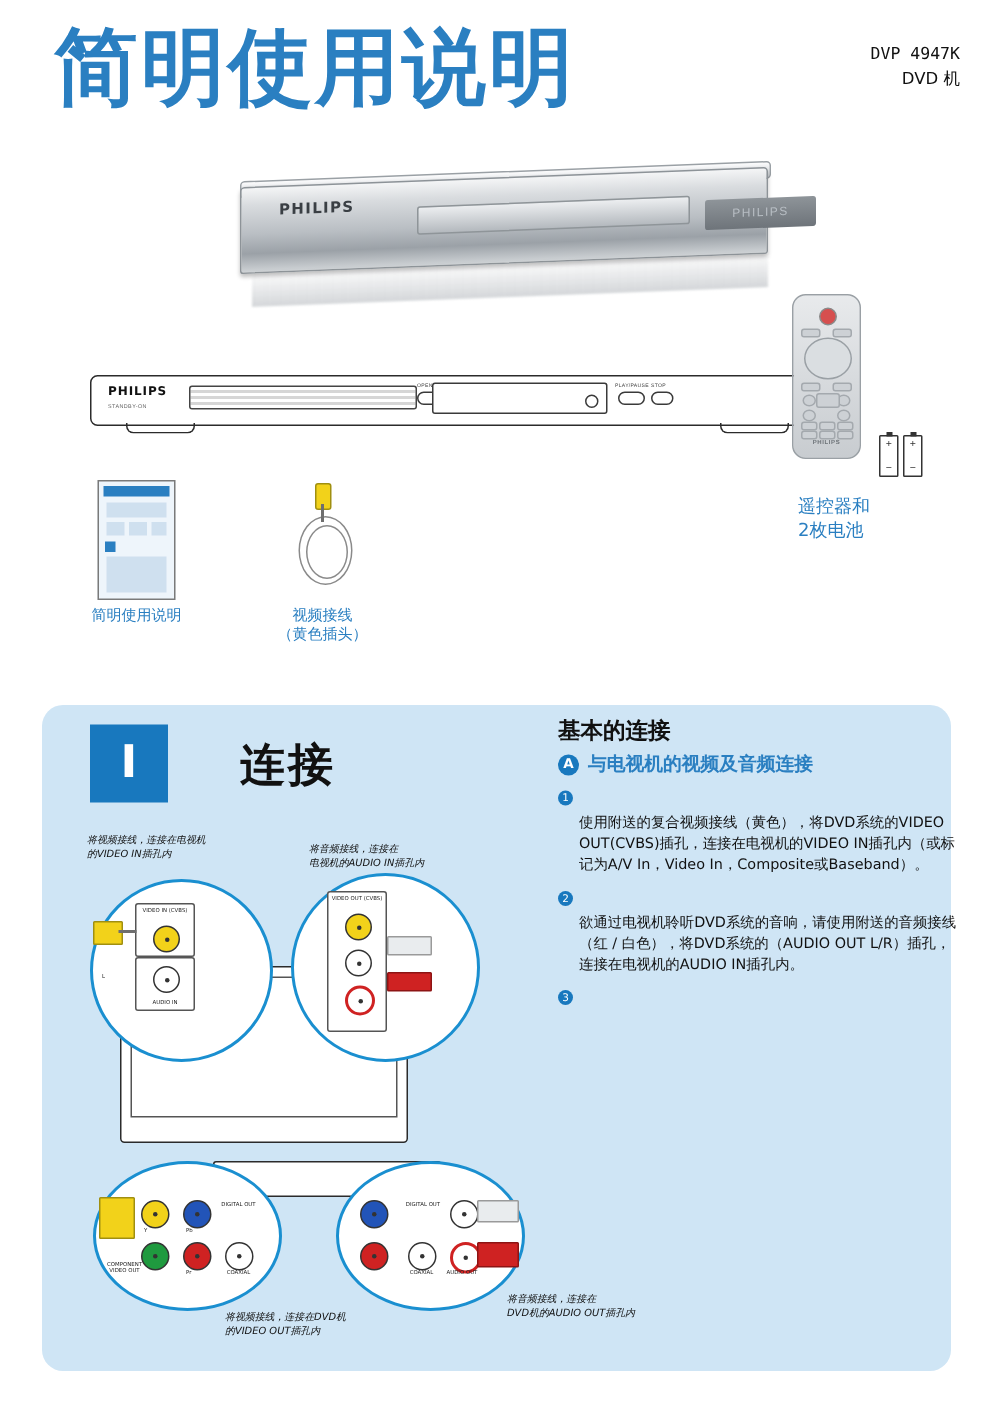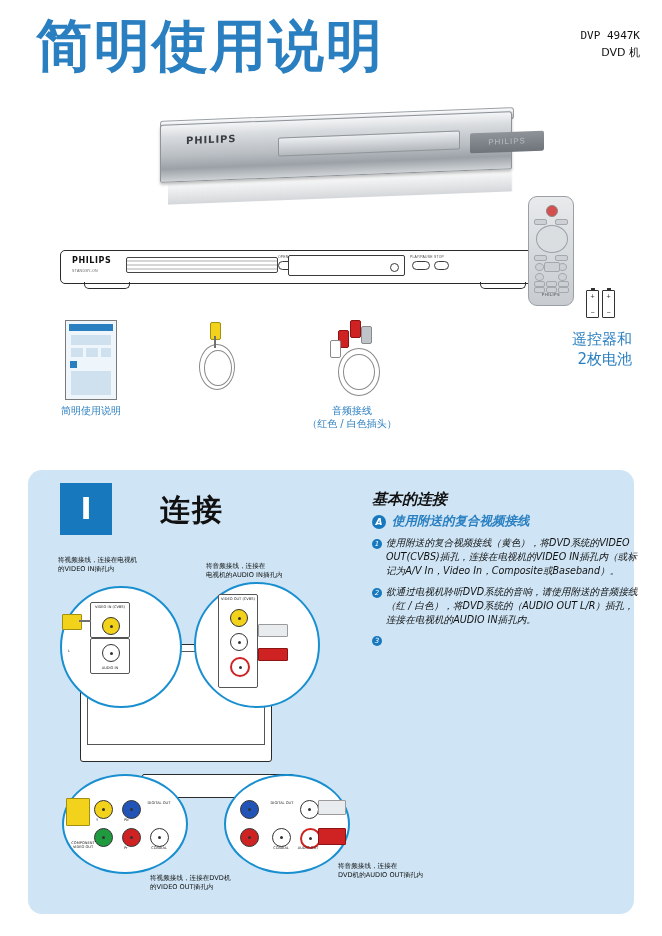--- a/index.html
+++ b/index.html
@@ -148,43 +148,43 @@
   .numbox{
     position:absolute;left:60px;top:483px;width:52px;height:52px;background:#1878be;
   }
   .numbox span{display:block;text-align:center;line-height:52px;color:#fff;font-size:30px;font-weight:700;
     font-family:"DejaVu Sans",sans-serif;}
   .connect-h{
     position:absolute;left:160px;top:490px;font-size:30px;color:#111;font-weight:700;
     font-family:"DejaVu Sans",sans-serif;letter-spacing:2px;
   }
 
-  .rcol{position:absolute;left:372px;top:490px;width:268px;font-style:italic;}
+  .rcol{position:absolute;left:372px;top:478px;width:268px;}
   .rh{font-size:15px;color:#111;font-weight:700;font-family:"DejaVu Sans",sans-serif;margin:0 0 4px 0;}
   .rsubwrap{display:flex;align-items:center;gap:6px;margin-bottom:6px;}
   .badge{
     width:14px;height:14px;border-radius:50%;background:#1878be;color:#fff;
     font-size:9px;font-weight:700;text-align:center;line-height:14px;flex:none;
     font-family:"DejaVu Sans",sans-serif;
   }
   .rsub{font-size:12.5px;color:#2a7fc1;font-weight:700;font-family:"DejaVu Sans",sans-serif;}
   .para{display:flex;gap:4px;margin-bottom:7px;}
   .pnum{
     width:10px;height:10px;border-radius:50%;background:#1878be;color:#fff;font-size:7px;
     text-align:center;line-height:10px;flex:none;margin-top:3px;font-family:"DejaVu Sans",sans-serif;
   }
-  .ptxt{font-size:9.6px;line-height:1.45;color:#111;font-family:"DejaVu Sans",sans-serif;}
+  .ptxt{font-size:9.6px;line-height:1.45;color:#111;font-family:"DejaVu Sans",sans-serif;margin-top:18px;}
   .tip{
     margin-top:12px;background:#fff;border-radius:9px;padding:7px 9px;
     font-size:9.2px;line-height:1.45;color:#111;font-family:"DejaVu Sans",sans-serif;
   }
 
   
   .diag{position:absolute;left:46px;top:556px;width:330px;height:350px;}
-  .callout{position:absolute;font-size:6.6px;line-height:1.35;color:#111;font-family:"DejaVu Sans",sans-serif;}
+  .callout{position:absolute;font-size:6.6px;line-height:1.35;color:#111;font-family:"DejaVu Sans",sans-serif;font-style:italic;}
   .bubble{position:absolute;border:2.6px solid #1a8fd0;border-radius:50%;background:#fff;}
   .tv{position:absolute;left:34px;top:88px;width:190px;height:116px;background:#fff;border:1.6px solid #2b2b2b;border-radius:3px;}
   .tvscreen{position:absolute;left:6px;top:6px;right:6px;bottom:16px;border:1px solid #555;}
   .jackcol{position:absolute;border:1px solid #555;border-radius:2px;background:#fff;}
   .rca{position:absolute;border-radius:50%;border:1.4px solid #333;background:#fff;}
   .rcaIn{position:absolute;left:50%;top:50%;width:3px;height:3px;margin:-1.5px 0 0 -1.5px;border-radius:50%;background:#333;}
   .jlabel{position:absolute;font-size:3.6px;color:#222;text-align:center;line-height:1.1;font-family:"DejaVu Sans",sans-serif;}
   .wire{position:absolute;background:#6f6f6f;}
   .cplug{position:absolute;border-radius:1px;}
   .dvdrear{position:absolute;left:96px;top:218px;width:150px;height:22px;background:#fff;border:1.4px solid #2b2b2b;border-radius:2px;}
@@ -242,36 +242,26 @@
       <div class="cap">简明使用说明</div>
     </div>
 
     <div class="item" style="left:160px;top:2px;width:110px;">
       <div class="cable">
         <div class="plug" style="left:33px;top:2px;background:#f2d21a;border:1px solid #a08f10;"></div>
         <div class="coil" style="left:22px;top:24px;width:34px;height:44px;"></div>
         <div class="coil" style="left:27px;top:30px;width:26px;height:34px;"></div>
         <div class="wire" style="left:37px;top:16px;width:2px;height:12px;"></div>
       </div>
-    </div>
-
-    <div class="item" style="left:292px;top:0px;width:120px;">
-      <div class="cable" style="height:82px;">
-        <div class="plug" style="left:24px;top:12px;background:#cf2222;border:1px solid #8d1414;"></div>
-        <div class="plug" style="left:36px;top:2px;background:#cf2222;border:1px solid #8d1414;"></div>
-        <div class="plug" style="left:16px;top:22px;background:#fff;border:1px solid #8a8a8a;"></div>
-        <div class="plug" style="left:47px;top:8px;background:#bfc4c9;border:1px solid #8a8a8a;"></div>
-        <div class="coil" style="left:24px;top:30px;width:40px;height:46px;"></div>
-        <div class="coil" style="left:29px;top:36px;width:30px;height:34px;"></div>
-      </div>
       <div class="cap">
-        <div>音频接线</div>
-        <div>（红色 / 白色插头）</div>
-      </div>
-    </div>
+        <div>视频接线</div>
+        <div>（黄色插头）</div>
+      </div>
+    </div>
+
 
   </div>
 
   <div class="remote">
     <div class="pw"></div>
     <div class="k" style="left:5px;top:22px;width:11px;height:4px;"></div>
     <div class="k" style="right:5px;top:22px;width:11px;height:4px;"></div>
     <div class="ring"></div>
     <div class="k" style="left:5px;top:58px;width:11px;height:4px;"></div>
     <div class="k" style="right:5px;top:58px;width:11px;height:4px;"></div>
@@ -289,38 +279,38 @@
     <div class="brand">PHILIPS</div>
   </div>
   <div class="batt" style="left:586px;top:290px;">
     <div class="pm" style="top:2px;">+</div>
     <div class="pm" style="bottom:1px;">−</div>
   </div>
   <div class="batt" style="left:602px;top:290px;">
     <div class="pm" style="top:2px;">+</div>
     <div class="pm" style="bottom:1px;">−</div>
   </div>
-  <div style="position:absolute;left:512px;top:330px;width:120px;text-align:right;font-size:15px;color:#2a7fc1;line-height:1.3;font-family:'DejaVu Sans',sans-serif;">
+  <div style="position:absolute;left:532px;top:330px;width:120px;text-align:left;font-size:12px;color:#2a7fc1;line-height:1.3;font-family:'DejaVu Sans',sans-serif;">
     <div>遥控器和</div>
     <div>2枚电池</div>
   </div>
 
   <div class="panelblue"></div>
 
   <div class="numbox">
     <span>I</span>
   </div>
   <div class="connect-h">连接</div>
 
   <div class="rcol">
     <div class="rh">基本的连接</div>
 
     <div class="rsubwrap">
       <div class="badge">A</div>
-      <div class="rsub">使用附送的复合视频接线</div>
+      <div class="rsub">与电视机的视频及音频连接</div>
     </div>
 
     <div class="para">
       <div class="pnum">1</div>
       <div class="ptxt">使用附送的复合视频接线（黄色），将DVD系统的VIDEO OUT(CVBS)插孔，连接在电视机的VIDEO IN插孔内（或标记为A/V In，Video In，Composite或Baseband）。</div>
     </div>
     <div class="para">
       <div class="pnum">2</div>
       <div class="ptxt">欲通过电视机聆听DVD系统的音响，请使用附送的音频接线（红 / 白色），将DVD系统的（AUDIO OUT L/R）插孔，连接在电视机的AUDIO IN插孔内。</div>
     </div>

